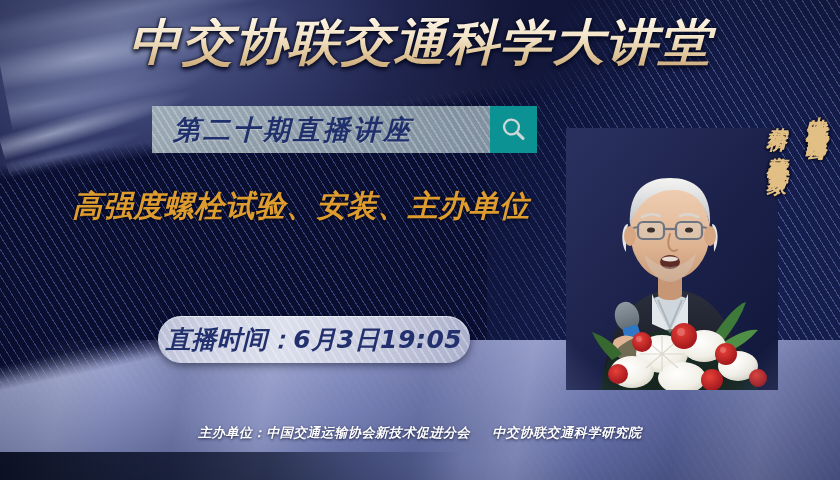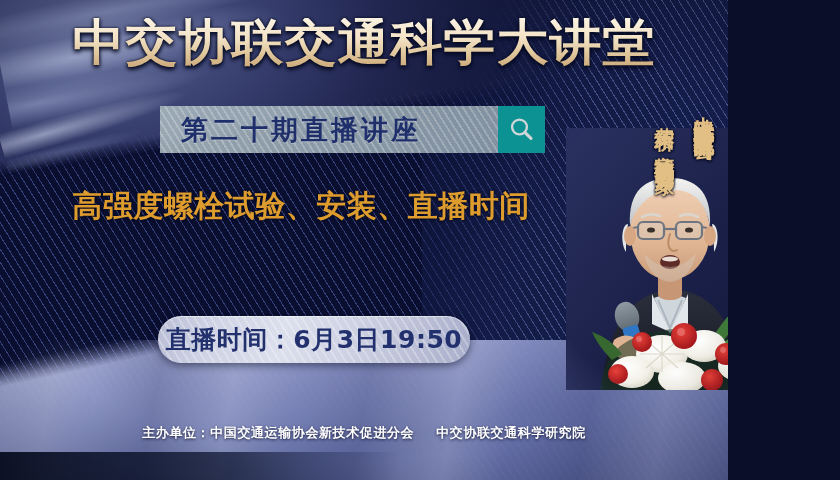--- a/index.html
+++ b/index.html
@@ -6,24 +6,25 @@
     margin: 0;
     padding: 0;
     background: #0a0e28;
   }
   body {
     font-family: "Liberation Sans", "DejaVu Sans", sans-serif;
   }
 
   #banner {
     position: relative;
-    width: 728px;
+    width: 840px;
     height: 480px;
     overflow: hidden;
     background: #0b1030;
+    font-style: italic;
   }
 
   
   .bg-layer {
     position: absolute;
     inset: 0;
     pointer-events: none;
   }
 
   
@@ -167,21 +168,21 @@
     color: transparent;
     -webkit-text-fill-color: transparent;
     filter: drop-shadow(0 2px 2px rgba(4,8,30,.85)) drop-shadow(0 0 1px rgba(4,8,30,.9));
     white-space: nowrap;
     transform: scaleX(1.06);
   }
 
   
   #subtitle-bar {
     position: absolute;
-    left: 160px;
+    left: 152px;
     top: 106px;
     width: 385px;
     height: 47px;
     display: flex;
     align-items: stretch;
   }
   #subtitle-bar .bar-body {
     flex: 1;
     position: relative;
     background: linear-gradient(100deg, rgba(168,183,190,.88) 0%, rgba(158,175,184,.86) 55%, rgba(150,167,178,.84) 100%);
@@ -461,25 +462,25 @@
       <span>
         <svg width="27" height="27" viewBox="0 0 27 27" xmlns="http://www.w3.org/2000/svg" aria-hidden="true">
           <circle cx="11.5" cy="11" r="7.4" fill="none" stroke="#cfd6d8" stroke-width="2.4"></circle>
           <line x1="16.8" y1="16.4" x2="23" y2="22.4" stroke="#cfd6d8" stroke-width="3.2" stroke-linecap="round"></line>
         </svg>
       </span>
     </div>
   </div>
 
   <div id="lecture-title">
-    <span class="ln ln1">高强度螺栓试验、安装、直播时间</span>
+    <span class="ln ln1">高强度螺栓试验、安装、主办单位</span>
   </div>
 
   <div id="time-pill">
-    <span id="time-text">直播时间：6月3日19:50</span>
+    <span id="time-text">直播时间：6月3日19:05</span>
   </div>
 
   <div class="vtext" id="credit-org">中铁大桥科学研究院有限公司</div>
   <div class="vtext" id="credit-person">黄绍桥　高栓试验研究首席专家</div>
 
   <div id="footer">
     <span>主办单位：</span><span>中国交通运输协会新技术促进分会</span><span class="gap"></span><span>中交协联交通科学研究院</span>
   </div>
 
 </div>

